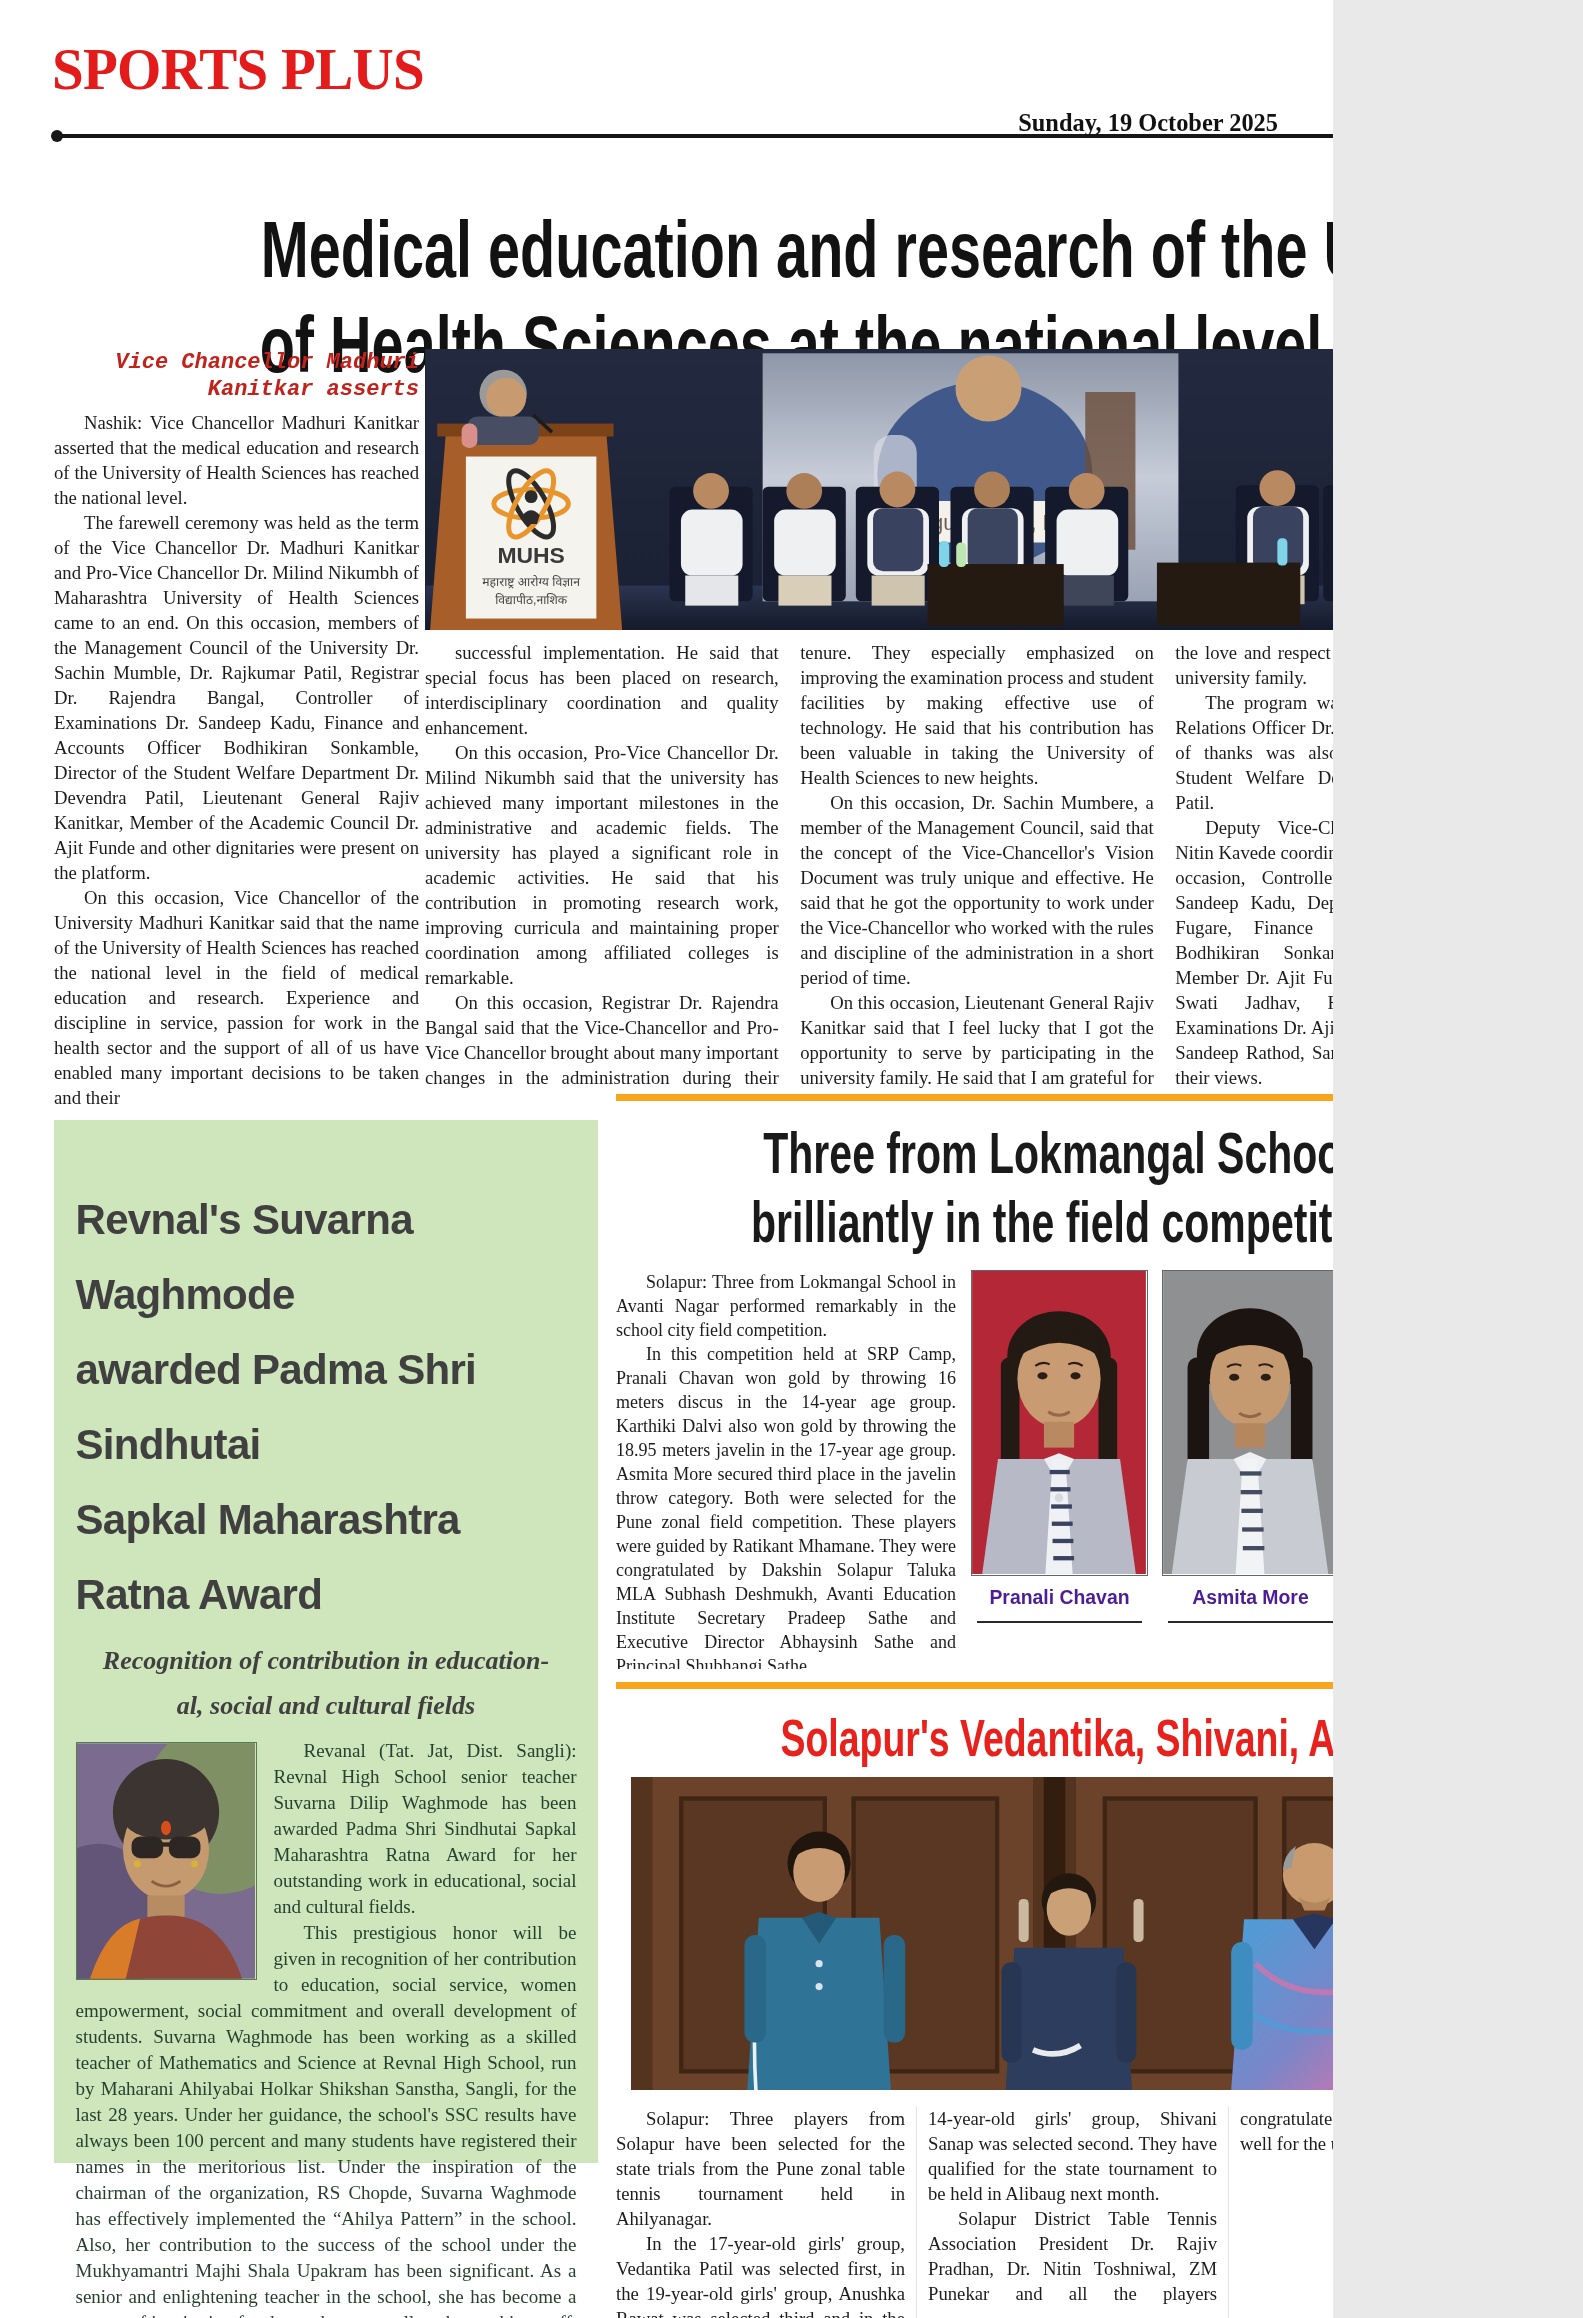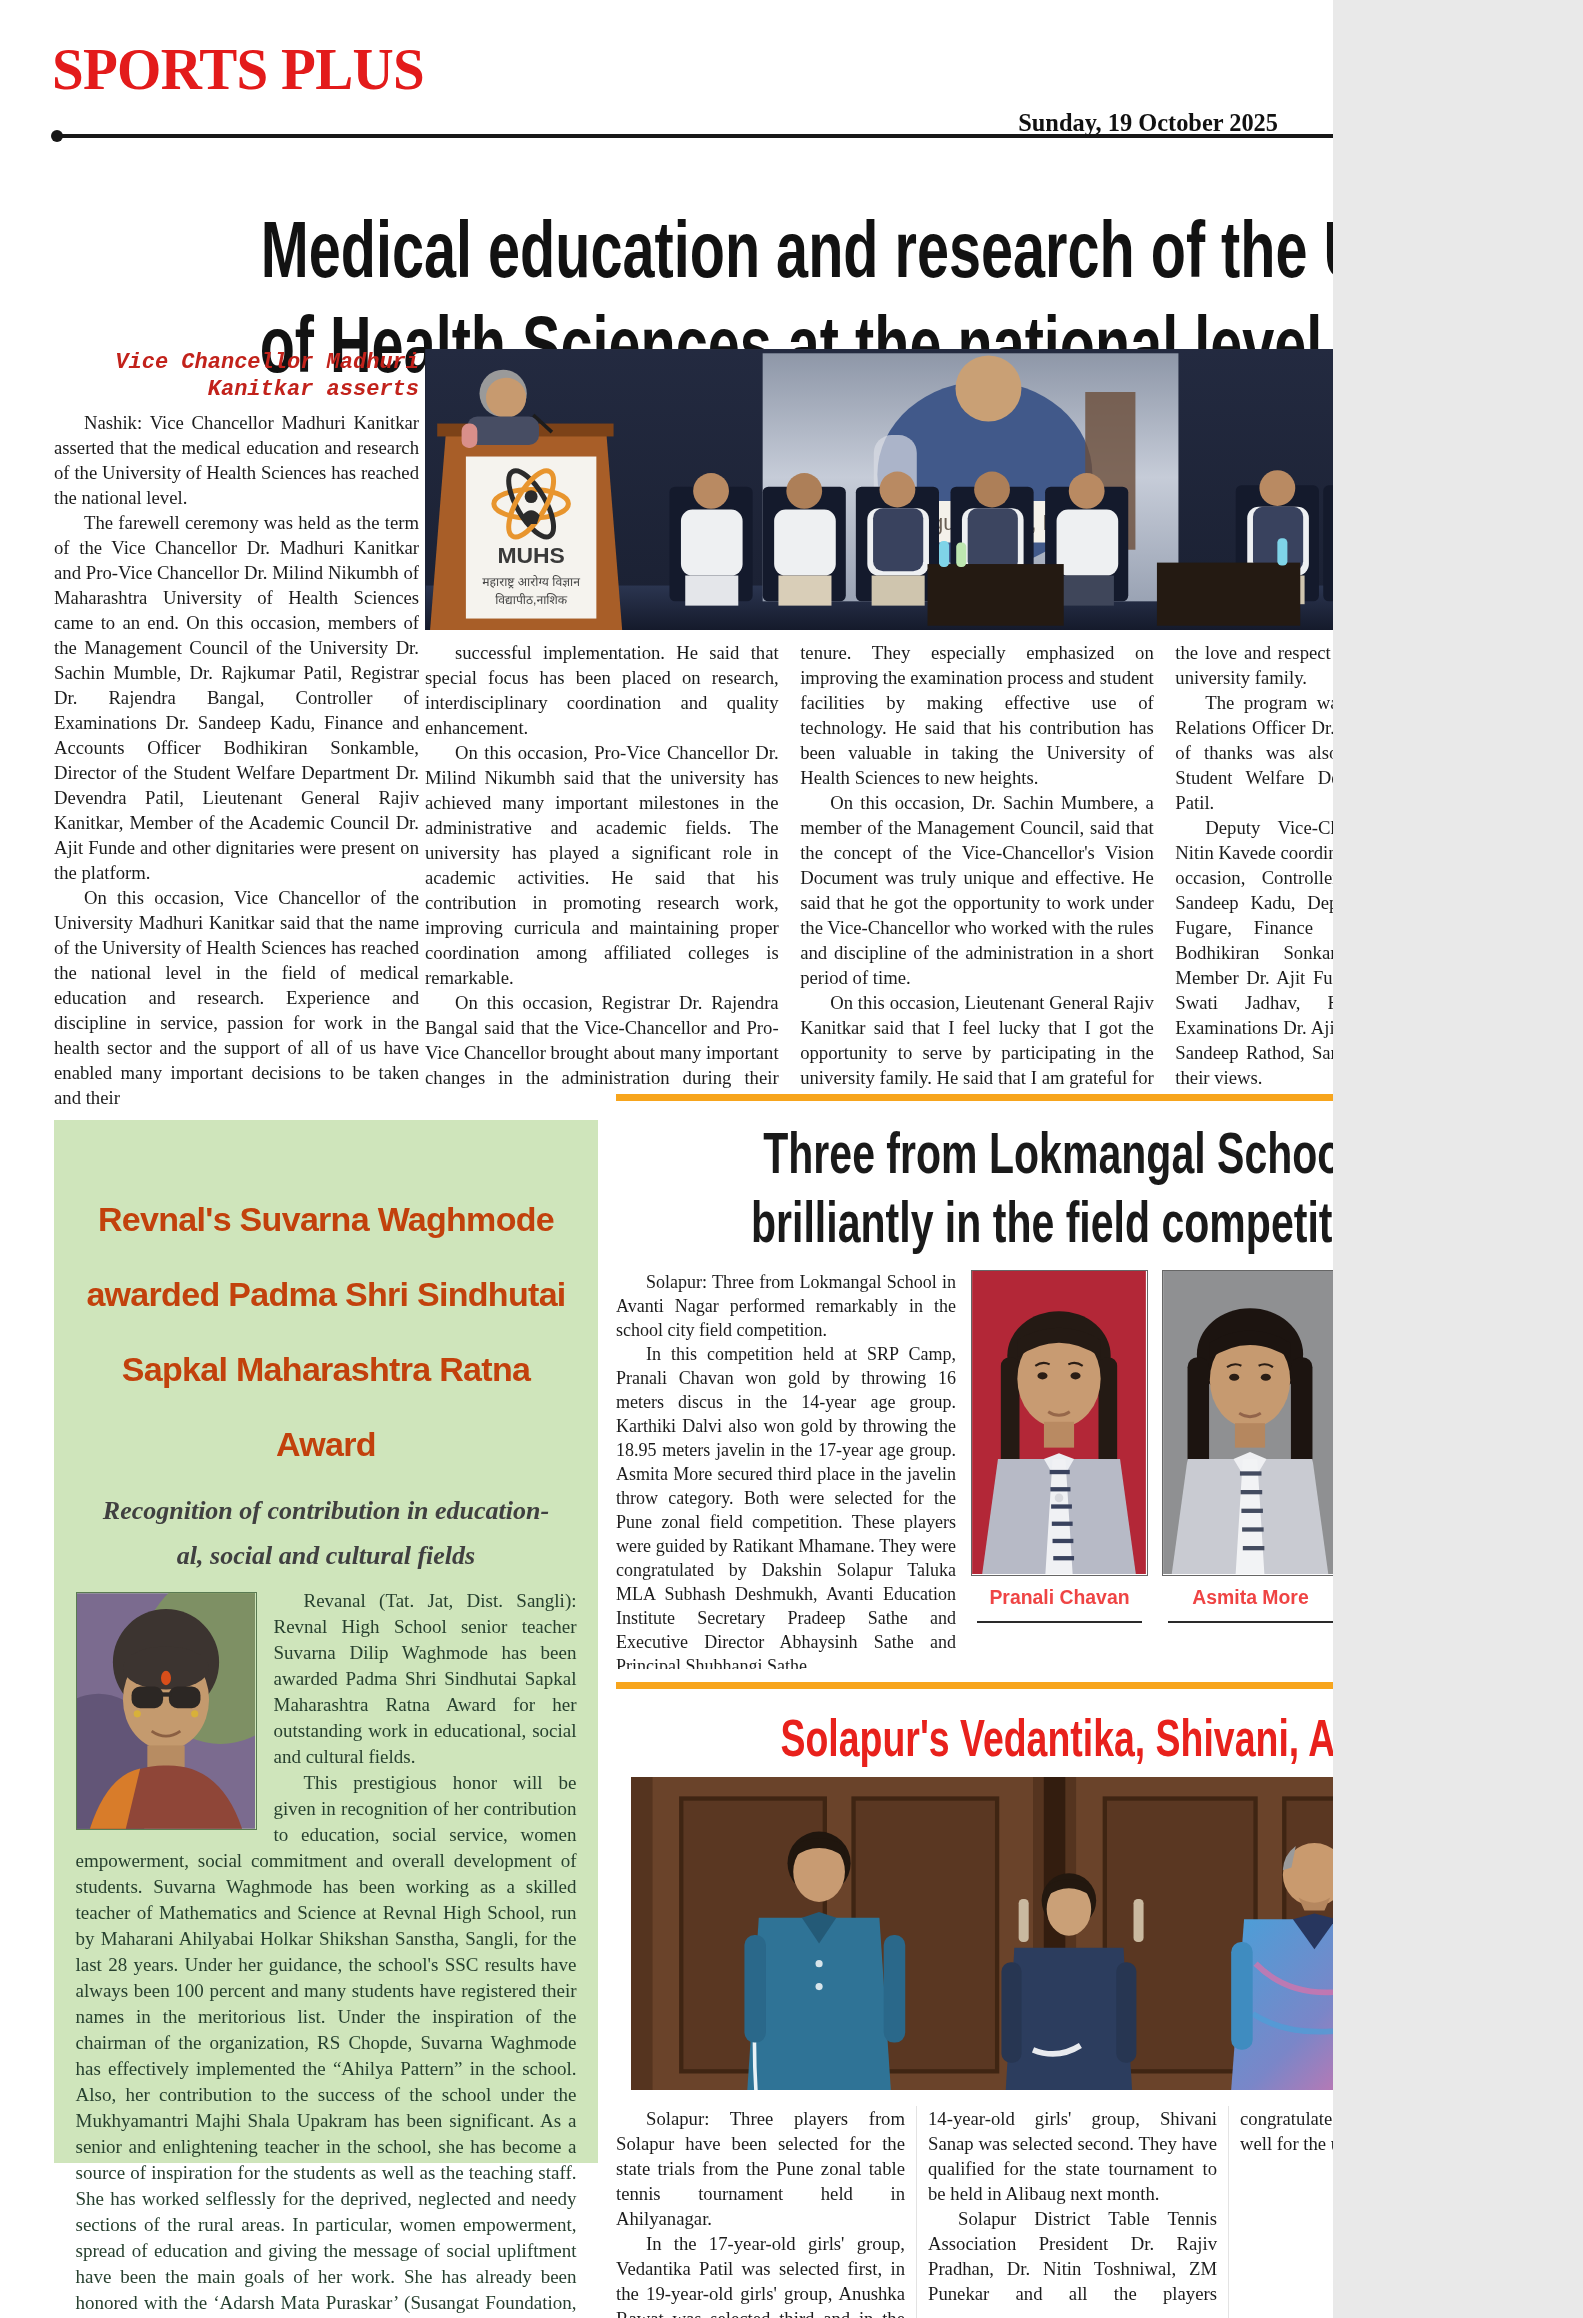--- a/index.html
+++ b/index.html
@@ -38,34 +38,34 @@
 
   .lok-headline{margin:18.7px 0 5.7px 0;text-align:center;font-family:"Liberation Sans",sans-serif;
     font-weight:bold;font-size:57px;line-height:69px;color:#1a1a1a;}
   .lok-row{display:flex;margin-top:13px;height:399px;}
   .lok-text{width:340px;overflow:hidden;}
   .lok-text .bp{font-size:18px;line-height:24px;}
   .lok-figs{display:flex;margin-left:16px;gap:16px;}
   .fig{width:175px;display:flex;flex-direction:column;align-items:center;}
   .fig-photo{width:175px;height:304px;overflow:hidden;border:0.7px solid #666;}
   .fig-caption{margin-top:10px;font-family:"Liberation Sans",sans-serif;font-weight:bold;
-    font-size:19.4px;color:#ef4444;}
+    font-size:19.4px;color:#4c1d95;}
   .fig-underline{margin-top:11.5px;width:165px;height:2.2px;background:#2a2a2a;}
 
   .tt-headline{margin:21.5px 0 10px 0;text-align:center;font-family:"Liberation Sans",sans-serif;
     font-weight:bold;font-size:52px;line-height:57px;color:#e8211c;}
   .tt-photo{margin:5.7px 15px 0 15px;width:883px;height:313px;overflow:hidden;background:#55341f;}
   .tt-cols{margin-top:16px;height:247px;column-count:3;column-gap:23px;column-fill:auto;
     column-rule:0.7px solid #e3e3e3;overflow:hidden;}
 
   
   .green-box{position:absolute;left:54px;top:1120px;width:544px;height:1043px;background:#cfe5bb;
     box-sizing:border-box;padding:62px 21.5px 21.5px 21.5px;}
-  .green-title{margin:0;text-align:center;font-family:"Liberation Sans",sans-serif;font-weight:bold;
-    font-size:34px;line-height:75px;letter-spacing:-0.7px;color:#c2410c;}
+  .green-title{margin:0;text-align:left;font-family:"Liberation Sans",sans-serif;font-weight:bold;
+    font-size:42px;line-height:75px;letter-spacing:-0.7px;color:#404040;}
   .green-subhead{margin:5.7px 0 10px 0;text-align:center;font-family:"Liberation Serif",serif;
     font-style:italic;font-weight:bold;font-size:26px;line-height:45px;color:#404040;}
   .green-body .bp{font-size:19px;line-height:26px;color:#27402f;}
   .award-photo{float:left;width:181px;height:238px;margin:4.3px 17px 5.7px 0;border:1.4px solid #5a7a52;
     box-sizing:border-box;overflow:hidden;}
 
   svg text{font-family:"Liberation Sans",sans-serif;}
 </style>
 </head>
 <body>

